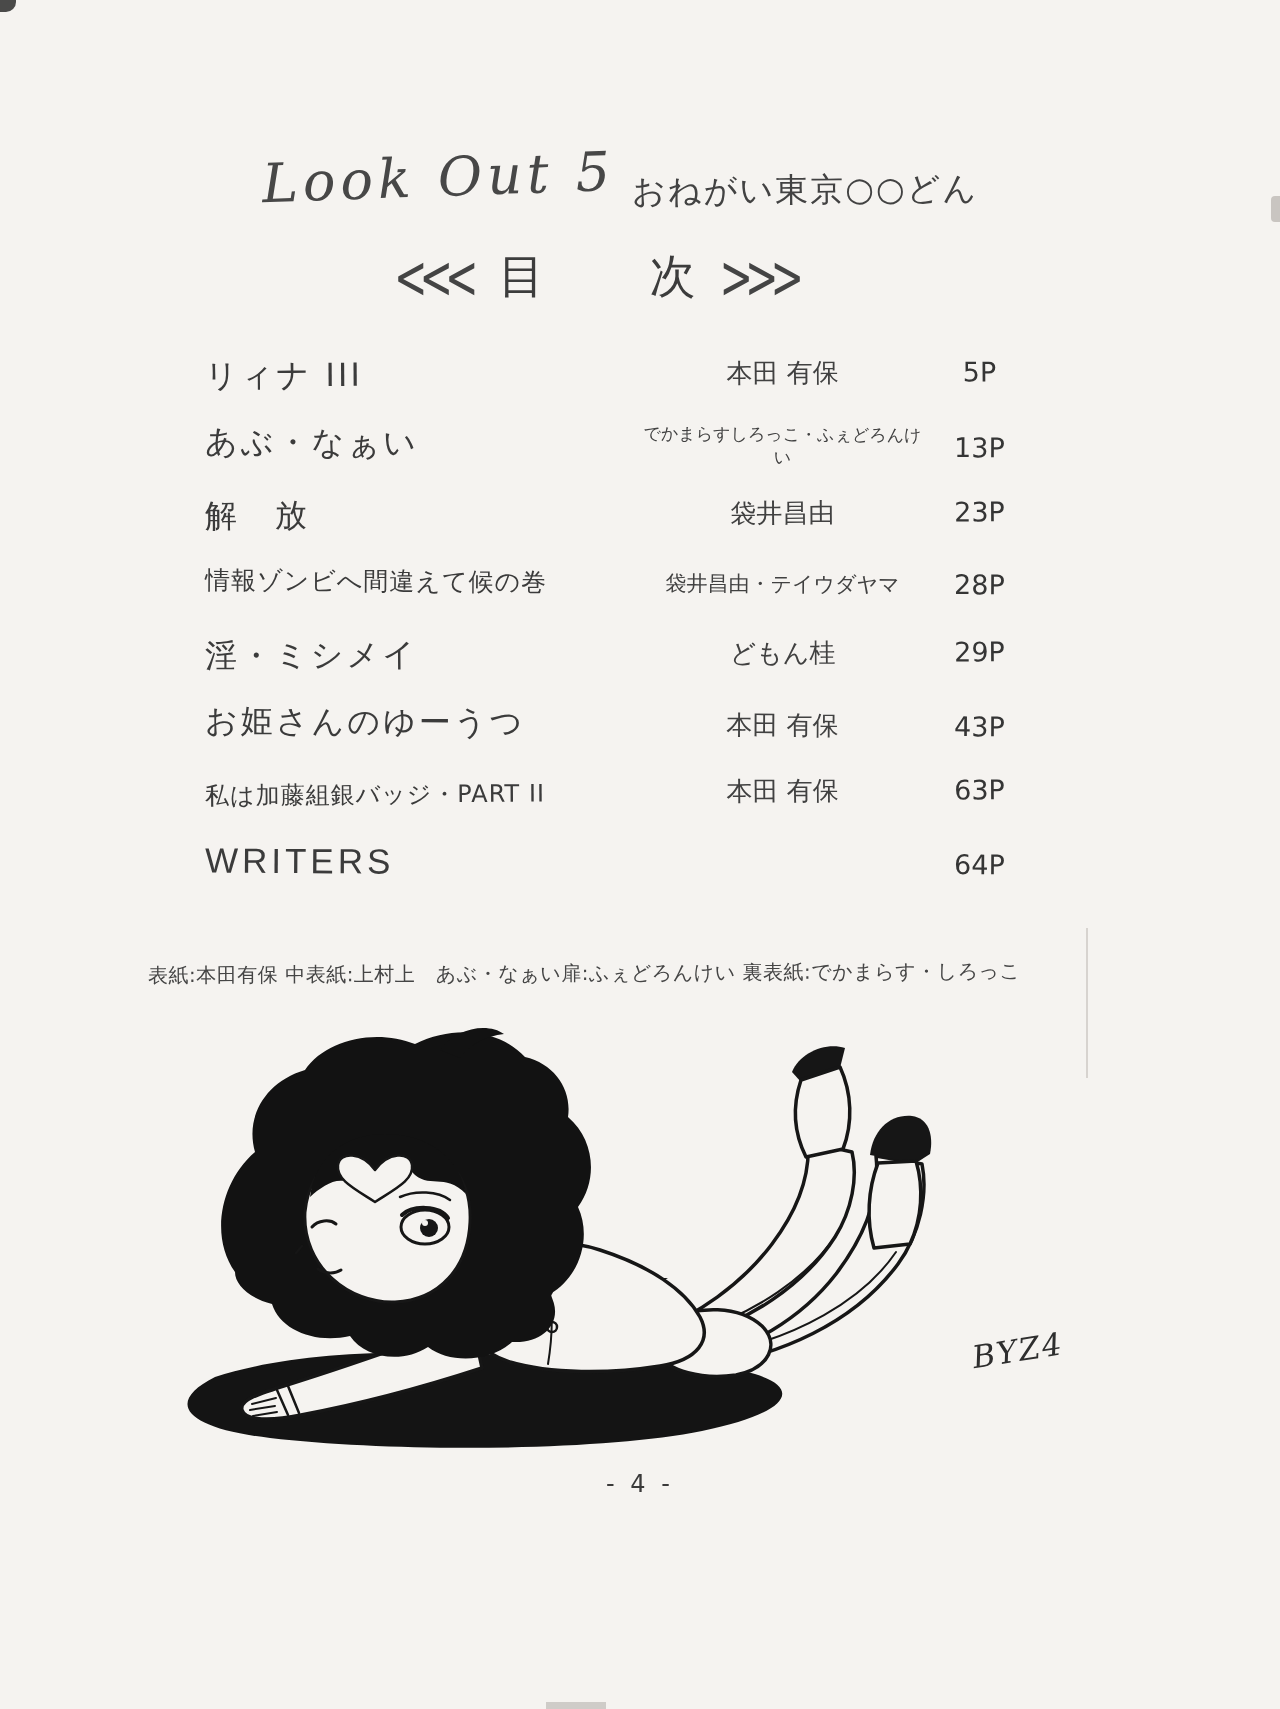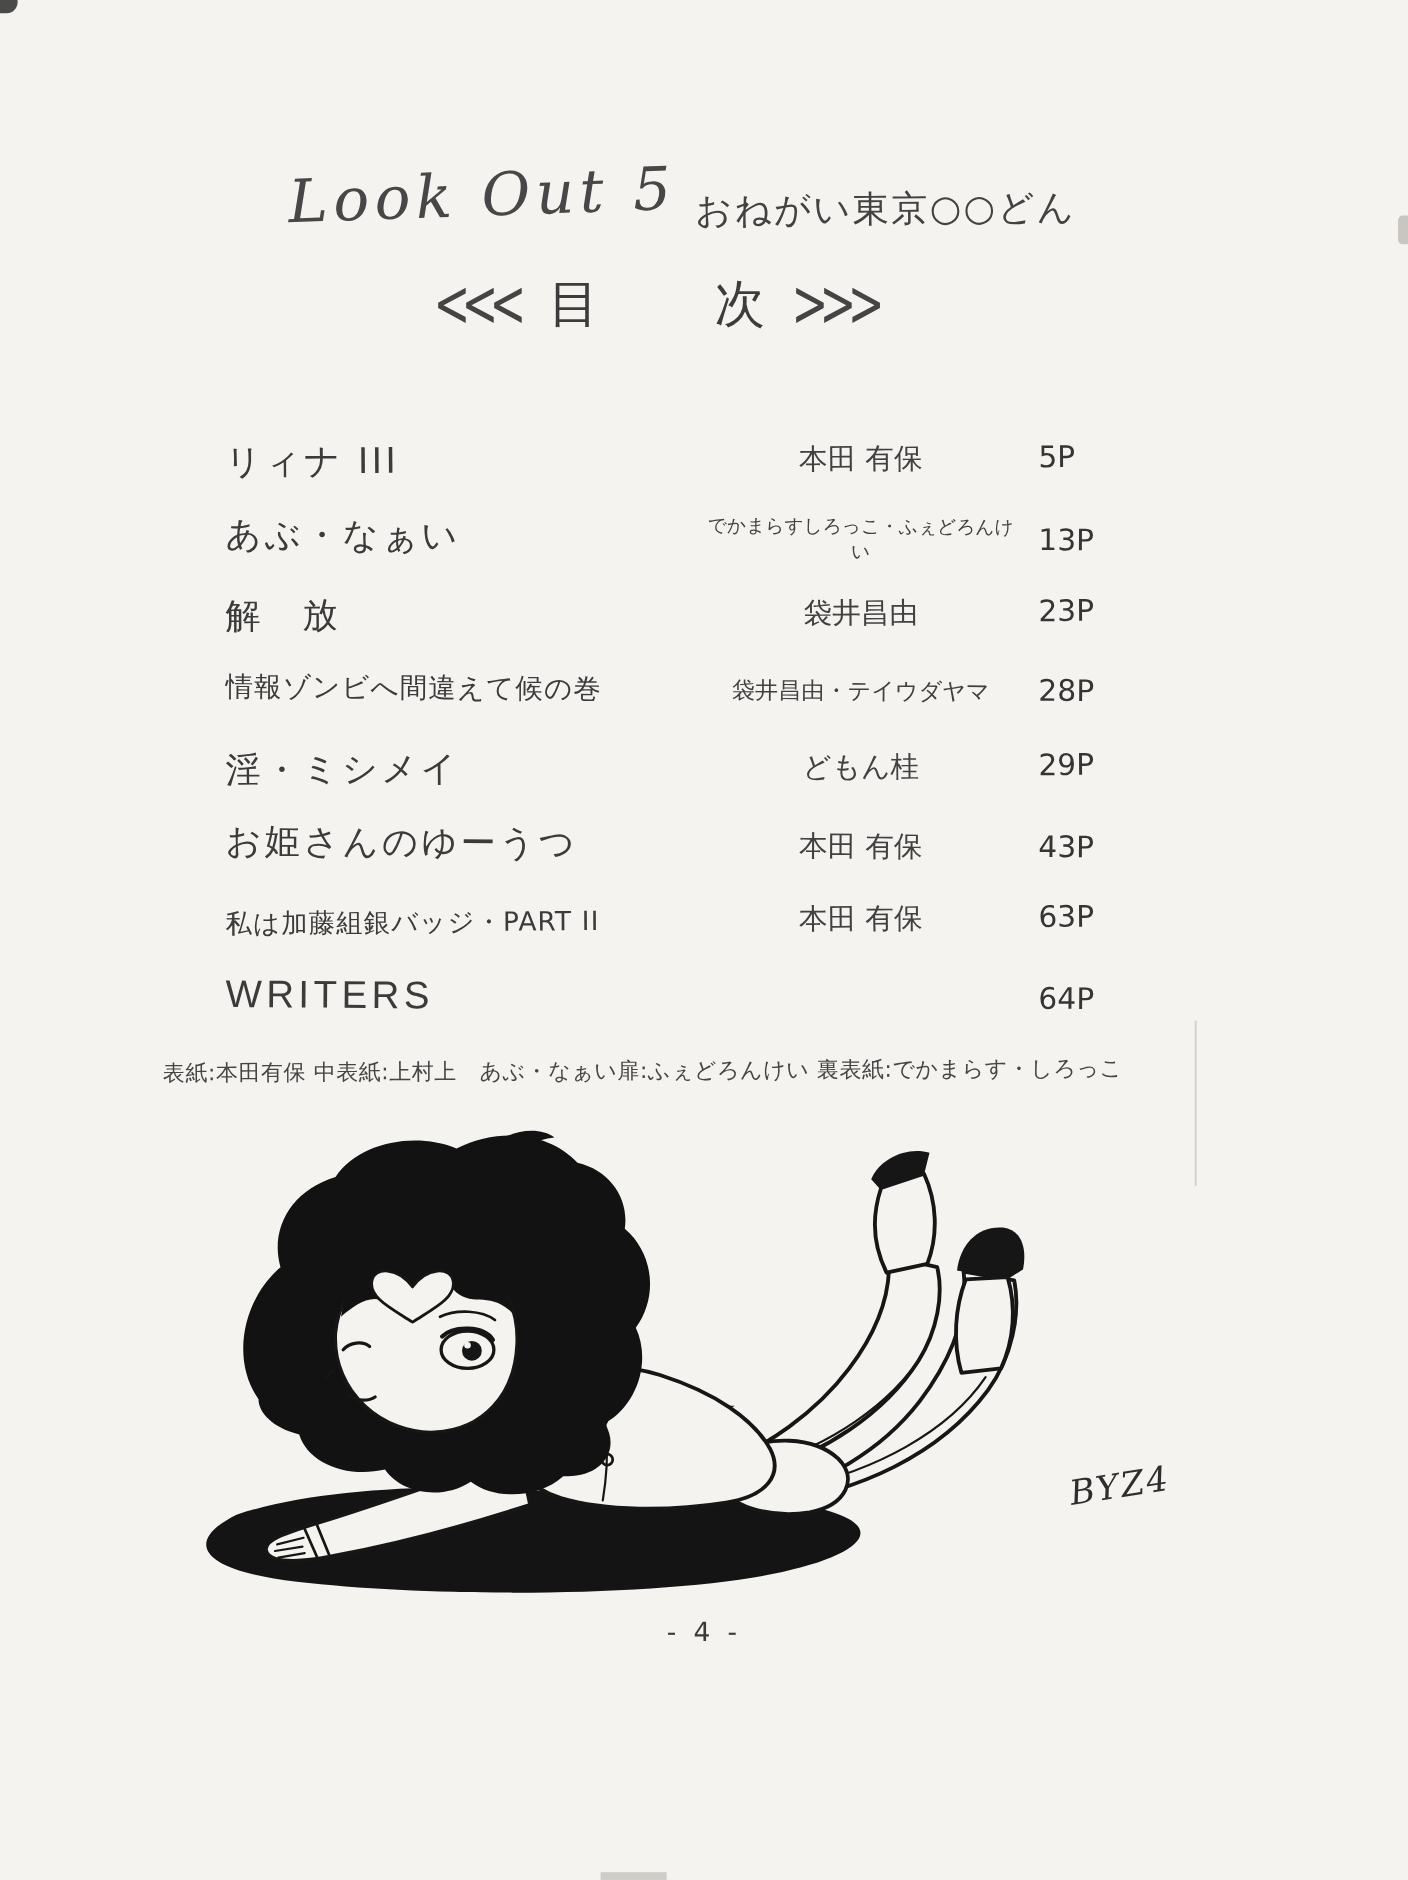--- a/index.html
+++ b/index.html
@@ -25,30 +25,30 @@
     position:absolute; left:388px; top:246px;
     font-size:46px; color:#3c3c3c; display:flex; align-items:center;
   }
   .toc-heading .bracket {
     display:inline-block; transform:scaleY(1.5); letter-spacing:-8px;
     font-size:40px; padding:0 6px; color:#444;
   }
   .toc-heading .word-left { margin:0 105px 0 22px; }
   .toc-heading .word-right { margin-right:18px; }
   
-  .toc { position:absolute; left:205px; top:352px; width:810px;margin-top:44px; }
+  .toc { position:absolute; left:205px; top:352px; width:810px; }
   .toc-row {
     display:grid; grid-template-columns:430px 295px 85px;
     align-items:center; height:41px; margin-bottom:29px;
   }
   .toc-row:nth-child(odd)  { transform:rotate(-0.4deg); }
   .toc-row:nth-child(even) { transform:rotate(0.35deg); }
   .toc-title  { font-size:32px; letter-spacing:3px; color:#3b3b3b; }
   .toc-author { font-size:26px; text-align:center; color:#414141; }
-  .toc-page   { font-size:27px; text-align:left; padding-left:14px; color:#353535; }
+  .toc-page   { font-size:27px; text-align:center; padding-left:14px; color:#353535; }
   .toc-row.r2 .toc-author { font-size:17px; letter-spacing:0; }
   .toc-row.r4 .toc-title  { font-size:25px; letter-spacing:1px; }
   .toc-row.r4 .toc-author { font-size:21px; }
   .toc-row.r7 .toc-title  { font-size:24px; letter-spacing:1px; }
   .toc-row.r8 .toc-title  { font-size:35px; letter-spacing:4px; font-family:"Liberation Sans", sans-serif; }
   
   .credits {
     position:absolute; left:148px; top:960px; width:840px;
     font-size:20px; letter-spacing:0.5px; color:#454545;
     transform:rotate(-0.3deg); white-space:nowrap;

